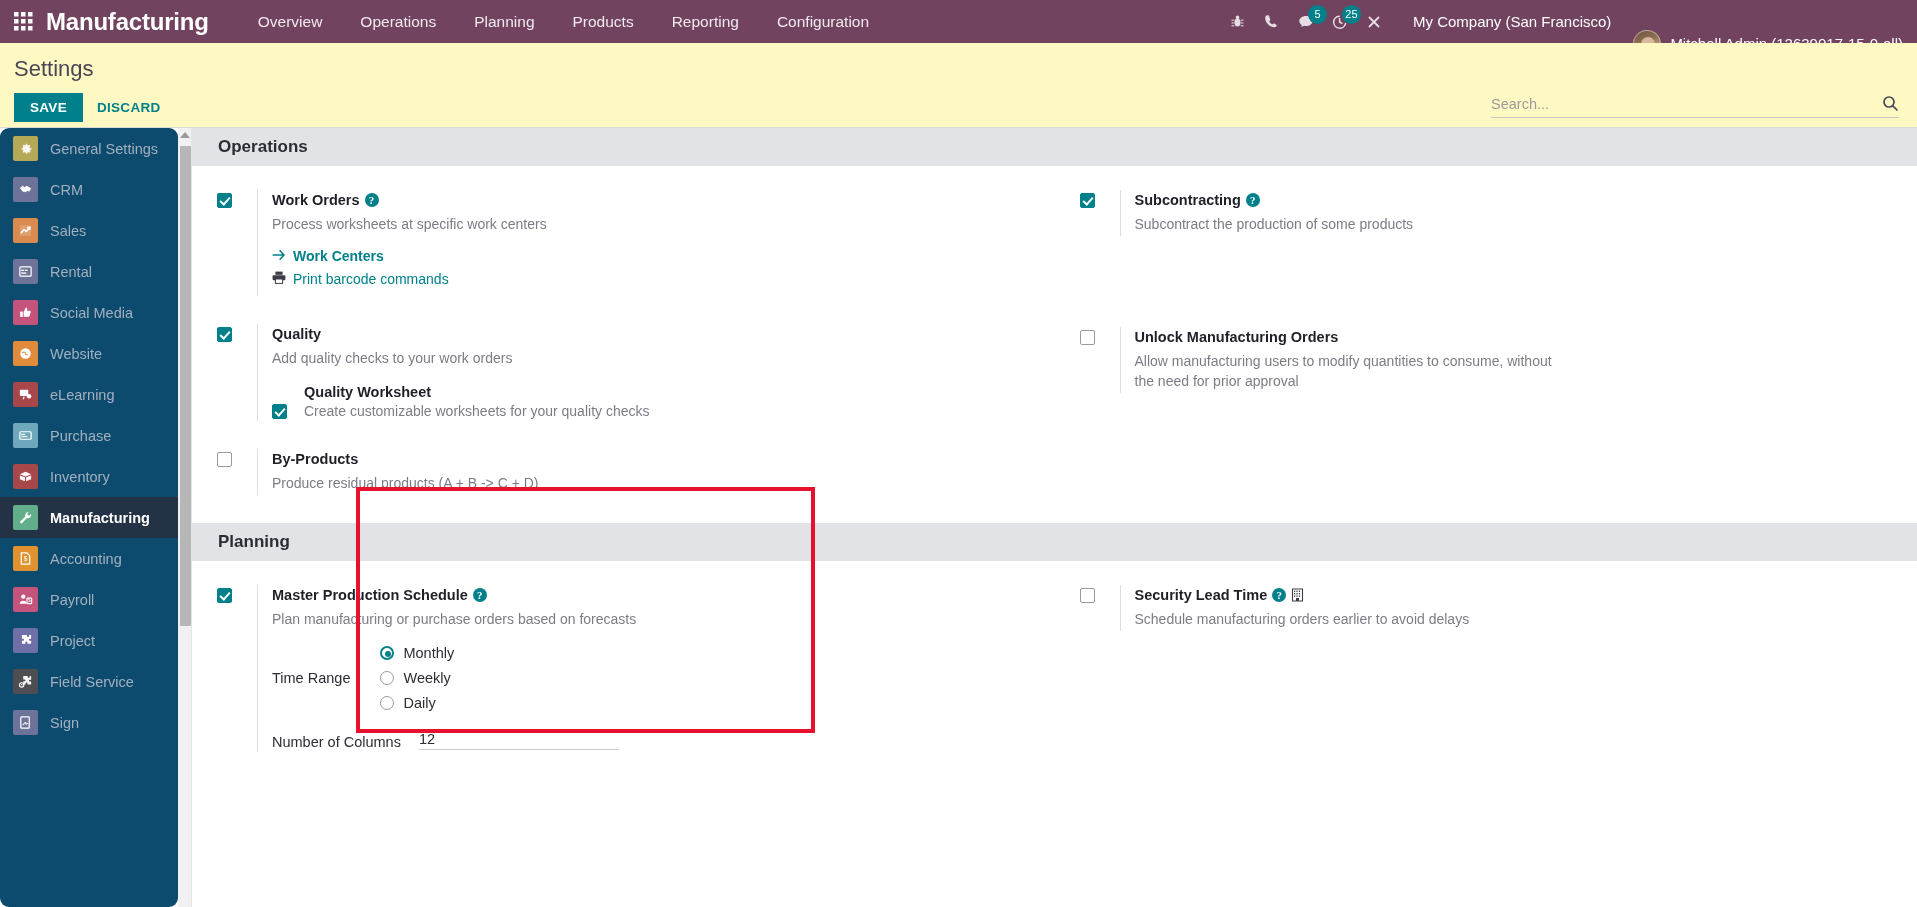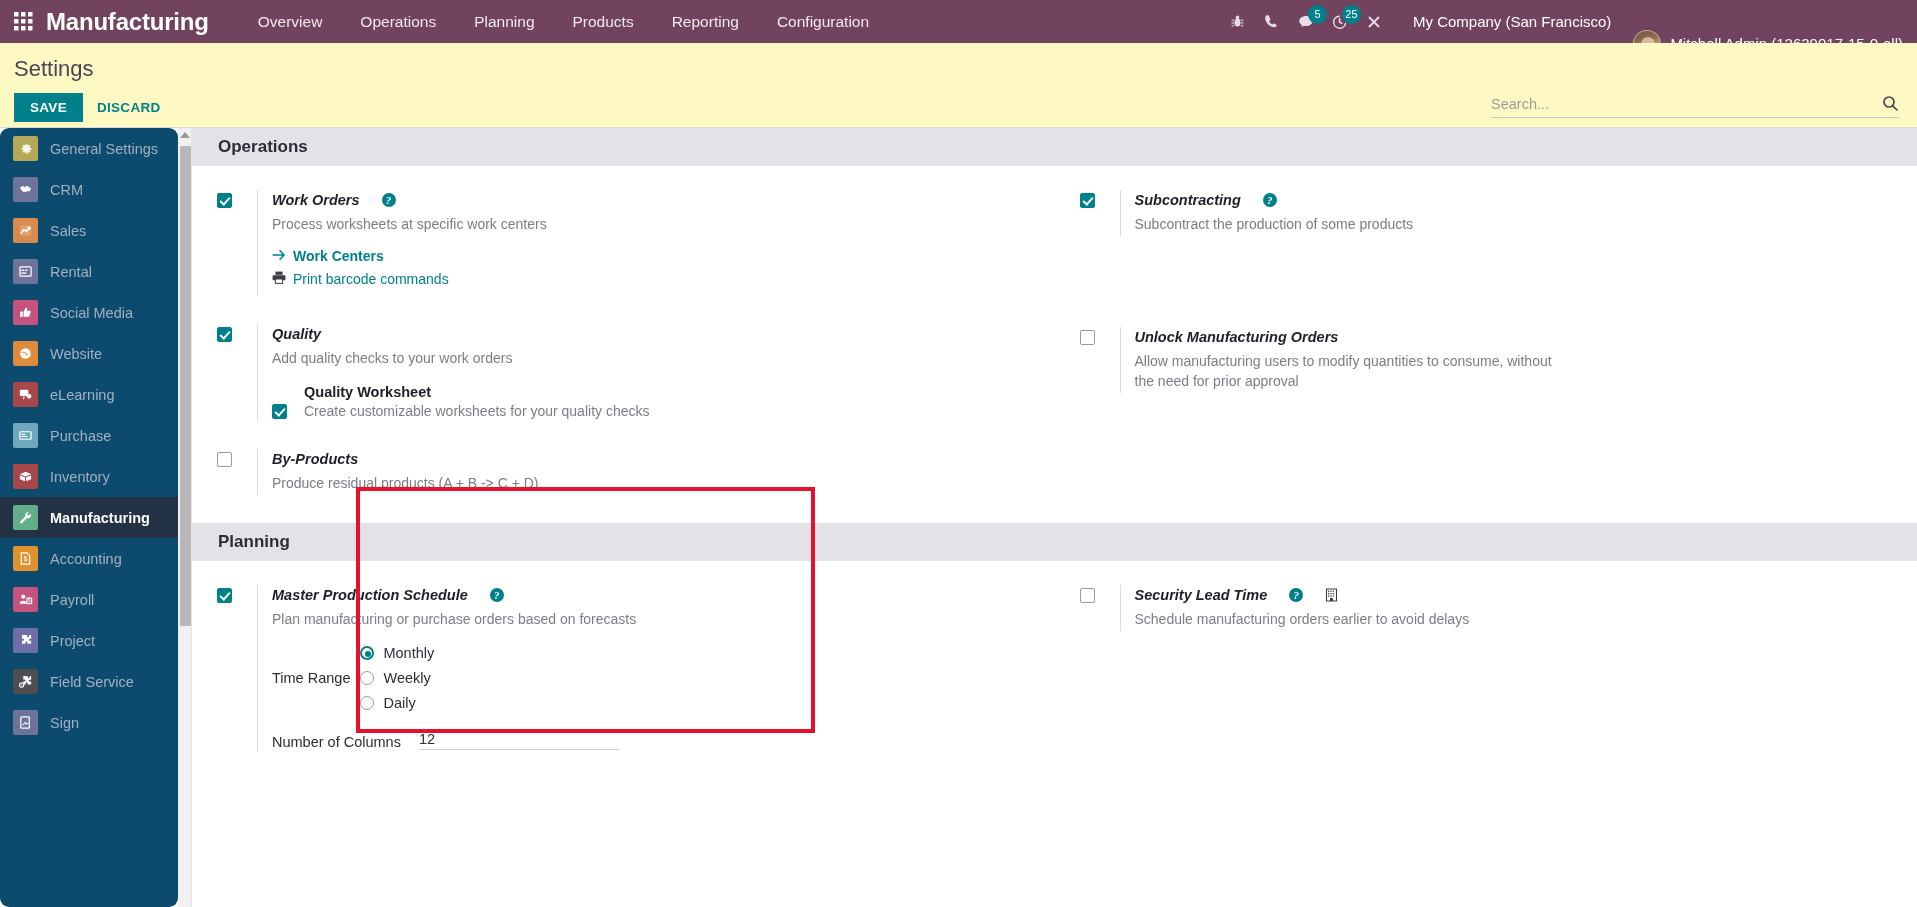--- a/index.html
+++ b/index.html
@@ -274,23 +274,22 @@
     border-left: 1px solid #dcdcdc;
     padding-left: 14px;
     padding-bottom: 2px;
   }
   .setting-title {
     font-size: 14.5px;
     font-weight: bold;
     color: #1f1f28;
     display: flex;
     align-items: center;
-    gap: 22px;
+    gap: 5px;
     line-height: 20px;
-    font-style: italic;
   }
   .help-ico {
     width: 14px; height: 14px;
     border-radius: 50%;
     background: #00808a;
     color: #fff;
     font-size: 11px;
     font-weight: bold;
     line-height: 14px;
     text-align: center;
@@ -332,21 +331,21 @@
 
   
   .field-row {
     display: flex;
     align-items: center;
     margin-top: 16px;
     font-size: 14.5px;
     color: #2c2c35;
   }
   .field-label { margin-right: 10px; white-space: nowrap; }
-  .radio-col { display: flex; flex-direction: column; gap: 9px; }
+  .radio-col { display: flex; flex-direction: column; gap: 9px; padding-left: 20px; }
   .radio-row { display: flex; align-items: center; gap: 9px; cursor: pointer; }
   .radio {
     width: 14px; height: 14px;
     border: 1px solid #9a9a9a;
     border-radius: 50%;
     background: #fff;
     position: relative;
     flex-shrink: 0;
   }
   .radio.sel { border: 2px solid #00808a; }

